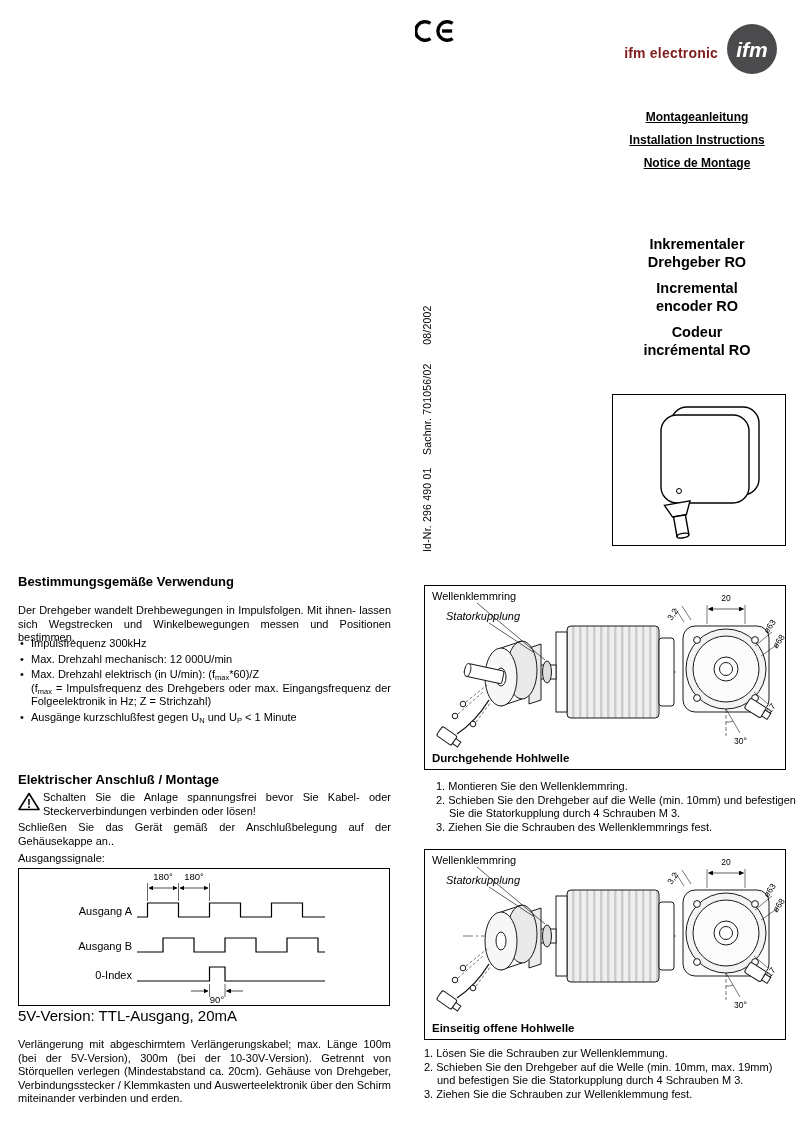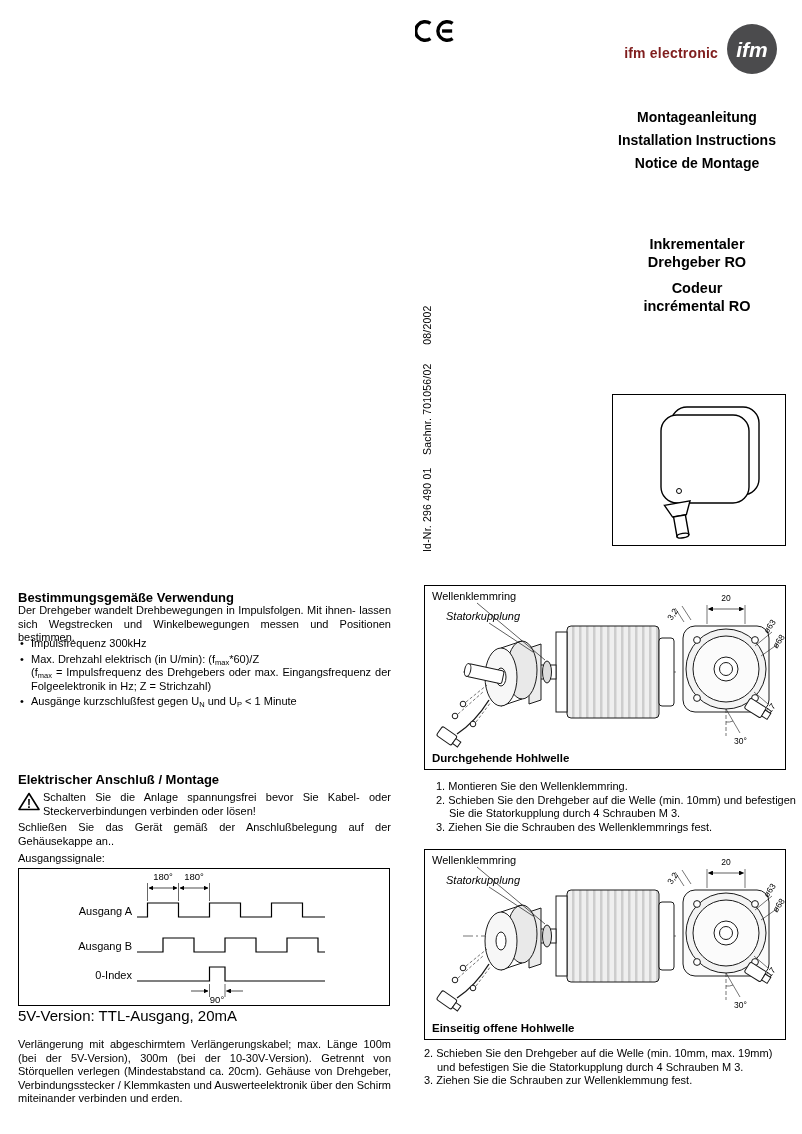--- a/index.html
+++ b/index.html
@@ -15,21 +15,21 @@
   sub { font-size:7.5px; line-height:0; vertical-align:-2px; }
 
   
   #ce-mark { left:415px; top:18px; }
   #brand-name { left:596px; top:45px; width:122px; text-align:right;
     font-size:14px; font-weight:bold; color:#7f1d1d; letter-spacing:0.2px; }
   #brand-badge { left:726px; top:23px; }
 
   
   #titles { left:594px; top:106px; width:206px; text-align:center; }
-  .title-line { font-size:14px; font-weight:bold; line-height:23px; }
+  .title-line { font-size:12px; font-weight:bold; line-height:23px;text-decoration:underline; }
 
   #product-names { left:594px; top:236px; width:206px; text-align:center; }
   .prod-line { font-size:14.5px; font-weight:bold; line-height:17.5px; }
   .prod-group { margin-bottom:9px; }
 
   #id-vertical { left:421px; top:552px; transform:rotate(-90deg);
     transform-origin:0 0; font-size:10.5px; white-space:pre; letter-spacing:0.2px; }
 
   .frame { position:absolute; border:1px solid #000; background:#fff; }
   #prod-frame { left:612px; top:394px; width:174px; height:152px; }
@@ -37,21 +37,21 @@
   #mount1-frame { left:424px; top:585px; width:362px; height:185px; }
   #mount2-frame { left:424px; top:849px; width:362px; height:191px; }
 
   .drawing-label { position:absolute; font-size:11px; z-index:2; background:transparent; }
   .lbl-ring { left:7px; top:4px; }
   .lbl-coupling { left:21px; top:24px;font-style:italic; }
   .caption { position:absolute; left:7px; bottom:5px; font-size:11.5px; font-weight:bold; z-index:2; }
   .mount-svg { position:absolute; left:0; top:0; }
 
   
-  #usage-heading { left:18px; top:590px; }
+  #usage-heading { left:18px; top:574px; }
   #usage-intro { left:18px; top:604px; width:373px; }
   #usage-bullets { left:18px; top:637px; width:373px; list-style:none; padding-left:13px; }
   #usage-bullets li { position:relative; margin-bottom:2px; }
   #usage-bullets li::before { content:"\2022"; position:absolute; left:-11px; top:0; }
 
   #elec-heading { left:18px; top:772px; }
   #warning-row { left:18px; top:791px; width:373px; }
   #warning-icon { position:absolute; left:0; top:1px; }
   #warning-text { margin-left:25px; }
   #connect-text { left:18px; top:821px; width:373px; }
@@ -154,20 +154,24 @@
   <div class="title-line">Installation Instructions</div>
   <div class="title-line">Notice de Montage</div>
 </div>
 
 <div id="product-names" class="abs">
   <div class="prod-group">
     <div class="prod-line">Inkrementaler</div>
     <div class="prod-line">Drehgeber RO</div>
   </div>
   <div class="prod-group">
+    <div class="prod-line">Incremental</div>
+    <div class="prod-line">encoder RO</div>
+  </div>
+  <div class="prod-group">
     <div class="prod-line">Codeur</div>
     <div class="prod-line">incrémental RO</div>
   </div>
 </div>
 
 <div id="id-vertical" class="abs">Id-Nr. 296 490 01    Sachnr. 701056/02      08/2002</div>
 
 <div id="prod-frame" class="frame">
   <svg width="172" height="150" viewBox="0 0 172 150">
     <g stroke="#000" fill="#fff" stroke-width="1.4">
@@ -181,20 +185,21 @@
       </g>
     </g>
   </svg>
 </div>
 
 <div id="usage-heading" class="abs h1">Bestimmungsgemäße Verwendung</div>
 <p id="usage-intro" class="abs body-text">Der Drehgeber wandelt Drehbewegungen in Impulsfolgen. Mit ihnen- lassen sich Wegstrecken und Winkelbewegungen messen und Positionen bestimmen.</p>
 
 <ul id="usage-bullets" class="abs body-text">
   <li>Impulsfrequenz 300kHz</li>
+  <li>Max. Drehzahl mechanisch: 12 000U/min</li>
   <li>
     <span>Max. Drehzahl elektrisch (in U/min): (f</span><sub>max</sub><span>*60)/Z</span><br>
     <span>(f</span><sub>max</sub><span> = Impulsfrequenz des Drehgebers oder max. Eingangsfrequenz der Folgeelektronik in Hz; Z = Strichzahl)</span>
   </li>
   <li>
     <span>Ausgänge kurzschlußfest gegen U</span><sub>N</sub><span> und U</span><sub>P</sub><span> &lt; 1 Minute</span>
   </li>
 </ul>
 
 <div id="elec-heading" class="abs h1">Elektrischer Anschluß / Montage</div>
@@ -281,15 +286,16 @@
       <text x="347" y="42" text-anchor="middle" transform="rotate(-55 347 42)">ø63</text>
       <text x="356" y="57" text-anchor="middle" transform="rotate(-55 356 57)">ø68</text>
       <text x="348" y="124" text-anchor="middle" transform="rotate(-50 348 124)">17</text>
       <text x="309" y="158">30°</text>
     </g>
   </svg>
   <div class="caption">Einseitig offene Hohlwelle</div>
 </div>
 
 <div id="steps2" class="steps">
+  <p>1. Lösen Sie die Schrauben zur Wellenklemmung.</p>
   <p>2. Schieben Sie den Drehgeber auf die Welle (min. 10mm, max. 19mm) und befestigen Sie die Statorkupplung durch 4 Schrauben M 3.</p>
   <p>3. Ziehen Sie die Schrauben zur Wellenklemmung fest.</p>
 </div>
 
 </body></html>

